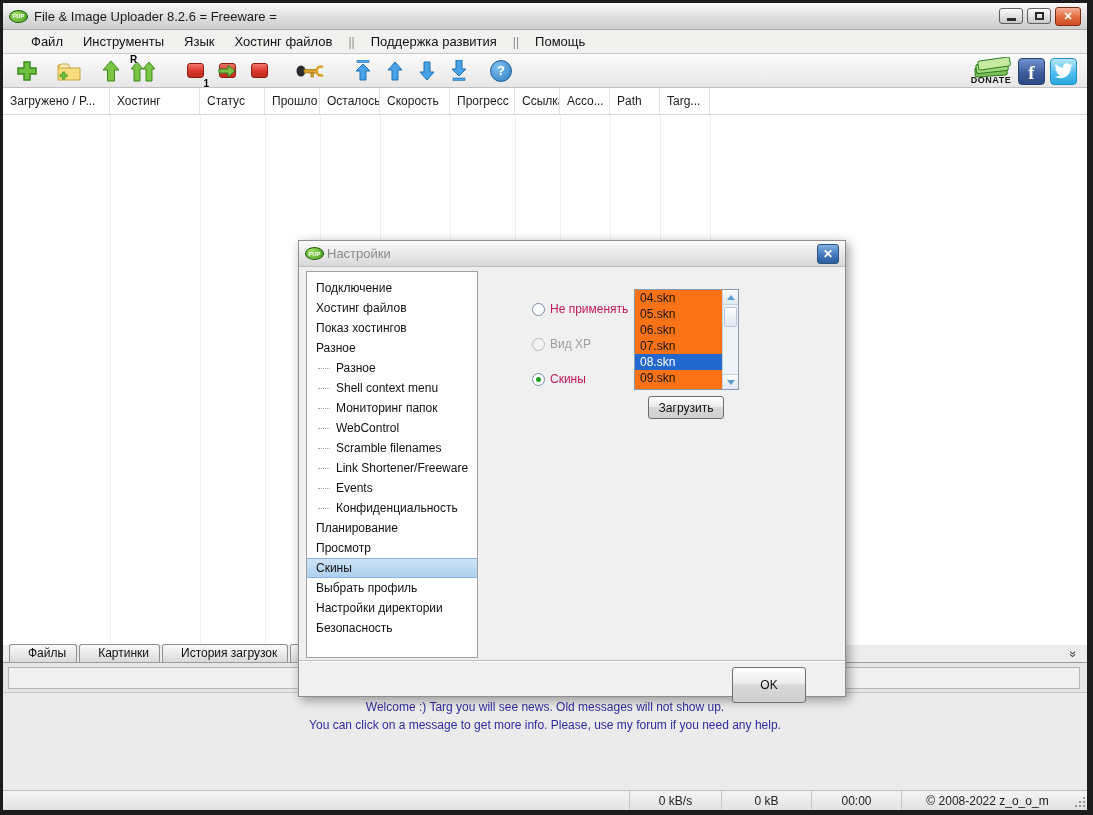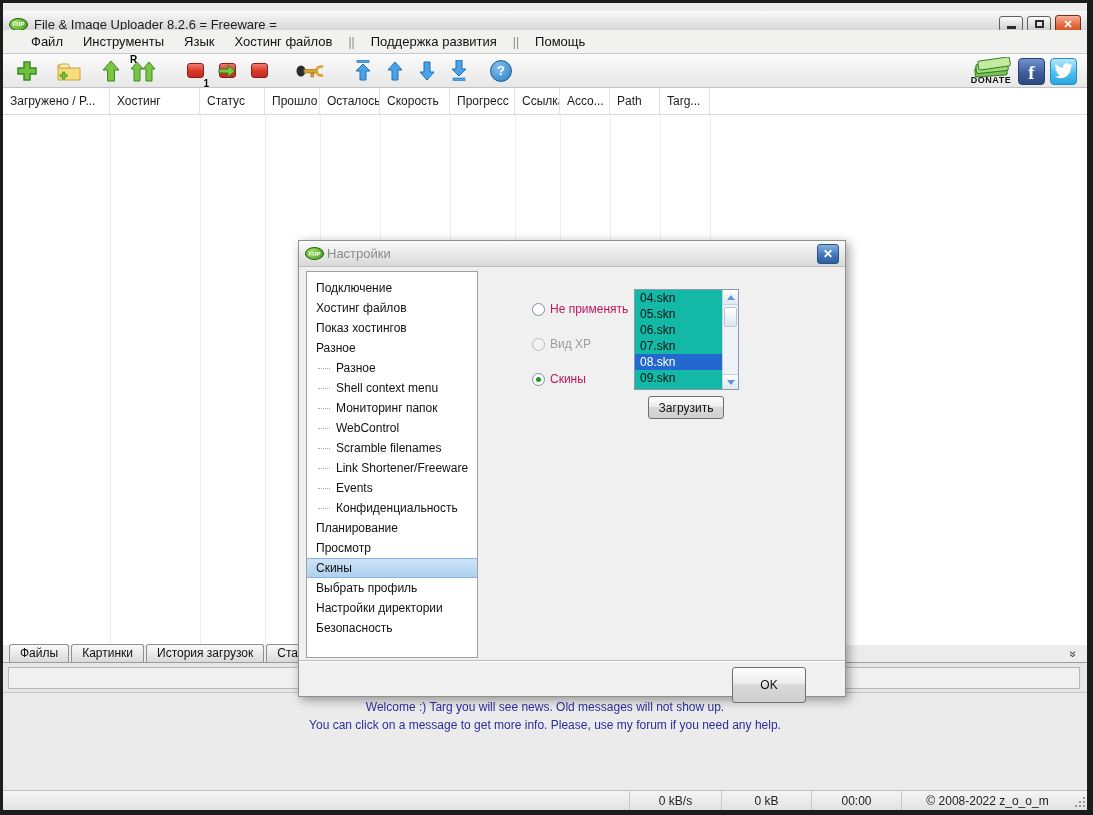--- a/index.html
+++ b/index.html
@@ -3,21 +3,21 @@
 <meta charset="utf-8">
 <style>
   * { margin:0; padding:0; box-sizing:border-box; }
   body { font-family:"Liberation Sans", sans-serif; background:#555; }
   .frame { width:1093px; height:815px; background:#1c1c1c; padding:3px 6px 5px 3px; position:relative; }
   .win { position:relative; width:1084px; height:807px; background:#ececec; overflow:hidden; }
 
   
   .titlebar { position:absolute; left:0; top:0; width:100%; height:27px;
     background:linear-gradient(#fafafa,#dcdcdc 60%,#cfcfcf); border-bottom:1px solid #a9a9a9;
-    display:flex; align-items:center; padding:0 6px;margin-top:8px; }
+    display:flex; align-items:center; padding:0 6px; }
   .fup-icon { width:19px; height:13px; border-radius:50%; background:radial-gradient(circle at 35% 30%,#9fe060,#3f9a1d);
     border:1px solid #1d5c0a; color:#fff; font-size:6px; font-weight:bold; display:flex; align-items:center; justify-content:center; margin-right:6px; flex:0 0 auto; }
   .title-text { font-size:13px; color:#1c1c1c; }
   .winbtns { margin-left:auto; display:flex; gap:4px; align-items:center; }
   .wbtn { width:24px; height:16px; border:1px solid #5f5f5f; border-radius:3px;
     background:linear-gradient(#fdfdfd,#c9c9c9); display:flex; align-items:center; justify-content:center; }
   .wbtn .minbar { width:9px; height:3px; background:#2c2c2c; margin-top:6px; }
   .wbtn .maxbox { width:9px; height:8px; border:2px solid #2c2c2c; }
   .wbtn.close { width:26px; height:19px; background:linear-gradient(#f6b09a,#e06a3e 55%,#cf4e22);
     border:1px solid #7e2a12; color:#fff; font-weight:bold; font-size:11px; }
@@ -56,21 +56,21 @@
   
   .table { position:absolute; left:0; top:85px; width:100%; height:557px; background:#fff; }
   .thead { display:flex; height:27px; border-bottom:1px solid #d9d9d9; background:#fff; }
   .th { font-size:12px; color:#1c1c1c; padding:6px 0 0 7px; border-right:1px solid #e2e2e2; overflow:hidden; white-space:nowrap; }
   .tbody { position:relative; height:530px; }
   .vline { position:absolute; top:0; bottom:0; width:1px; background:#efefef; }
 
   
   .tabbar { position:absolute; left:0; top:642px; width:100%; height:18px; border-bottom:1px solid #9d9d9d;
     display:flex; align-items:flex-end; padding-left:6px; background:#ececec; }
-  .tab { font-size:12px; color:#111; padding:1px 10px 2px 10px; border:1px solid #8f8f8f; border-bottom:none;
+  .tab { font-size:12px; color:#111; padding:1px 10px 2px 18px; border:1px solid #8f8f8f; border-bottom:none;
     background:linear-gradient(#fafafa,#d9d9d9); border-radius:3px 3px 0 0; margin-right:2px; white-space:nowrap; }
   .tab-cut { max-width:14px; overflow:hidden; padding-right:0; }
   .collapse { margin-left:auto; margin-right:10px; font-size:12px; color:#333; transform:rotate(90deg); align-self:center; }
 
   
   .strip { position:absolute; left:0; top:660px; width:100%; height:29px; background:#e6e6e6; }
   .strip-inner { position:absolute; left:5px; right:7px; top:4px; bottom:3px; background:#f0f0f0; border:1px solid #b8b8b8; }
   .news { position:absolute; left:0; top:689px; width:100%; height:98px; background:#ebebeb; border-top:1px solid #c6c6c6;
     text-align:center; padding-top:5px; }
   .news div { font-size:12px; color:#2d2da0; line-height:18px; }
@@ -101,21 +101,21 @@
   .tree-item.sub::before { content:""; position:absolute; left:11px; top:10px; width:12px; border-top:1px dotted #a8a8a8; }
   .tree-item.sel { background:linear-gradient(#cde3f7,#aed1ee); border-top:1px solid #8ab4e0; border-bottom:1px solid #8ab4e0; }
 
   .radio-row { position:absolute; display:flex; align-items:center; gap:5px; }
   .rcirc { width:13px; height:13px; border-radius:50%; background:#fff; border:1px solid #7a90a8; position:relative; flex:0 0 auto; }
   .rcirc.checked::after { content:""; position:absolute; left:3px; top:3px; width:5px; height:5px; border-radius:50%; background:#1ba01b; }
   .rcirc.disabled { border-color:#bcbcbc; background:#f2f2f2; }
   .radio-label { font-size:12px; color:#be185d; }
   .radio-label.disabled { color:#9e9e9e; }
 
-  .skinlist { position:absolute; left:335px; top:48px; width:105px; height:101px; background:#14b8a6;
+  .skinlist { position:absolute; left:335px; top:48px; width:105px; height:101px; background:#f97316;
     border:1px solid #8a9ab0; display:flex; }
   .skn-items { flex:1; overflow:hidden; }
   .skn { height:16px; font-size:12px; color:#111; padding:1px 0 0 5px; white-space:nowrap; }
   .skn.sel { background:#2268cf; color:#fff; }
   .sbar { width:16px; border-left:1px solid #c9d2dc; background:#eef3f8; display:flex; flex-direction:column; }
   .sbtn { height:15px; display:flex; align-items:center; justify-content:center; background:linear-gradient(#fdfdfd,#dfe7ef); border-bottom:1px solid #c9d2dc; }
   .sbtn.bot { margin-top:auto; border-top:1px solid #c9d2dc; border-bottom:none; }
   .tri-up { width:0; height:0; border-left:4px solid transparent; border-right:4px solid transparent; border-bottom:5px solid #5b9bd5; }
   .tri-dn { width:0; height:0; border-left:4px solid transparent; border-right:4px solid transparent; border-top:5px solid #5b9bd5; }
   .sthumb { height:20px; margin:2px 1px; background:linear-gradient(#fff,#dde6ee); border:1px solid #b8c6d8; border-radius:2px; }

